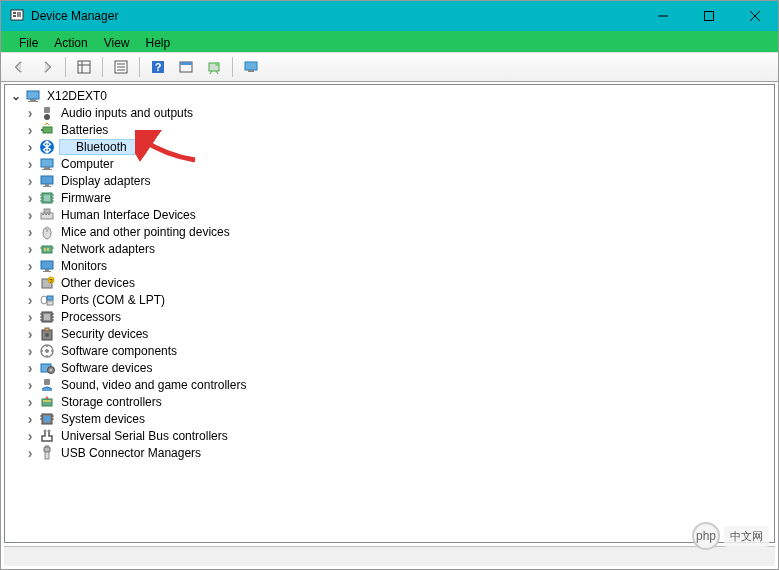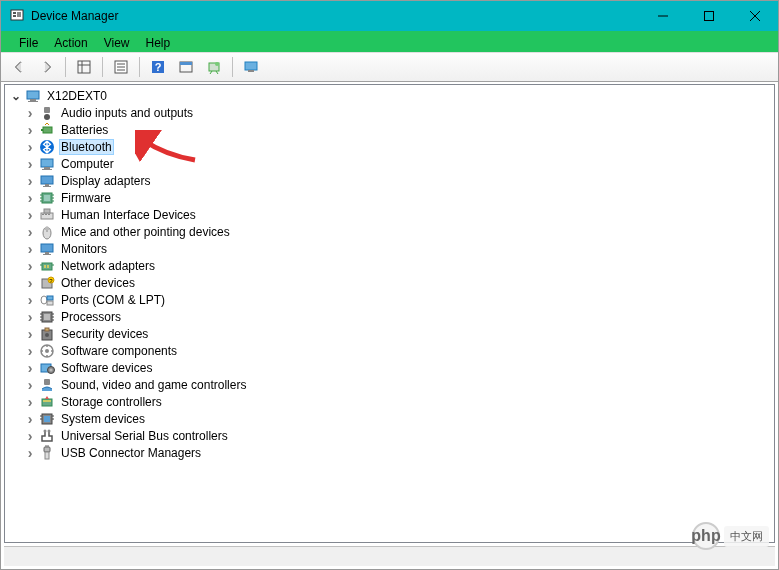--- a/index.html
+++ b/index.html
@@ -14,24 +14,24 @@
   .toolbar .tool-btn { width: 24px; height: 24px; margin: 0 2px; display: flex; align-items: center; justify-content: center; border: 1px solid transparent; }
   .toolbar .sep { width: 1px; height: 20px; background: #c0c0c0; margin: 0 4px; }
   .tree-panel { flex: 1; border: 1px solid #828790; margin: 2px 3px 3px 3px; background: #fff; overflow: auto; padding: 2px 0; }
   .tree-node { display: flex; align-items: center; height: 17px; padding-left: 4px; white-space: nowrap; }
   .tree-node.child { padding-left: 18px; }
   .tree-toggle { width: 14px; height: 14px; display: flex; align-items: center; justify-content: center; color: #666; font-size: 10px; margin-right: 2px; }
   .tree-toggle.expanded::before { content: "⌄"; font-size: 12px; font-weight: bold; color: #404040; }
   .tree-toggle.collapsed::before { content: "›"; font-size: 14px; font-weight: bold; color: #777; }
   .node-icon { width: 16px; height: 16px; margin-right: 4px; display: flex; align-items: center; justify-content: center; }
   .node-label { font-size: 12px; padding: 0 2px; }
-  .node-label.selected { background: #cce8ff; border: 1px solid #99d1ff; padding: 0 1px; }
+  .node-label.selected { background: #cce8ff; border: 1px solid #99d1ff; padding: 0 16px; }
   .arrow-annotation { position: absolute; left: 135px; top: 130px; pointer-events: none; }
   .watermark { position: absolute; right: 10px; bottom: 20px; display: flex; align-items: center; gap: 4px; z-index: 100; }
-  .watermark-circle { width: 28px; height: 28px; border-radius: 50%; background: #f5f5f5; border: 2px solid #ccc; display: flex; align-items: center; justify-content: center; font-size: 16px; font-weight: bold; color: #666; }
+  .watermark-circle { width: 28px; height: 28px; border-radius: 50%; background: #f5f5f5; border: 2px solid #ccc; display: flex; align-items: center; justify-content: center; font-size: 12px; font-weight: normal; color: #666; }
   .watermark-text { background: rgba(245,245,245,0.85); padding: 3px 6px; border-radius: 3px; font-size: 11px; color: #555; }
   .statusbar { height: 20px; background: #f0f0f0; border-top: 1px solid #c0c0c0; margin: 0 3px 3px 3px; }
   svg { display: block; }
 </style>
 </head>
 <body>
 
 <div class="titlebar">
   <span class="title-icon">
     <svg width="16" height="16" viewBox="0 0 16 16">
@@ -230,39 +230,39 @@
             <line x1="8" y1="3" x2="8" y2="8" stroke="#888"></line>
             <rect x="6" y="3" width="4" height="3" fill="#bbb"></rect>
           </svg>
         </span>
         <span class="node-label">Mice and other pointing devices</span>
       </div>
       <div class="tree-node child">
         <span class="tree-toggle collapsed"></span>
         <span class="node-icon">
           <svg width="16" height="16">
-            <rect x="2" y="3" width="12" height="8" fill="#5aa0d8" stroke="#2070b0"></rect>
-            <rect x="6" y="11" width="4" height="2" fill="#888"></rect>
-            <rect x="4" y="13" width="8" height="1" fill="#888"></rect>
-          </svg>
-        </span>
-        <span class="node-label">Monitors</span>
-      </div>
-      <div class="tree-node child">
-        <span class="tree-toggle collapsed"></span>
-        <span class="node-icon">
-          <svg width="16" height="16">
             <rect x="3" y="5" width="10" height="7" fill="#6a8" stroke="#385"></rect>
             <rect x="5" y="7" width="2" height="3" fill="#cc6"></rect>
             <rect x="8" y="7" width="2" height="3" fill="#cc6"></rect>
             <line x1="3" y1="7" x2="1" y2="7" stroke="#385"></line>
             <line x1="13" y1="7" x2="15" y2="7" stroke="#385"></line>
           </svg>
         </span>
         <span class="node-label">Network adapters</span>
+      </div>
+      <div class="tree-node child">
+        <span class="tree-toggle collapsed"></span>
+        <span class="node-icon">
+          <svg width="16" height="16">
+            <rect x="2" y="3" width="12" height="8" fill="#5aa0d8" stroke="#2070b0"></rect>
+            <rect x="6" y="11" width="4" height="2" fill="#888"></rect>
+            <rect x="4" y="13" width="8" height="1" fill="#888"></rect>
+          </svg>
+        </span>
+        <span class="node-label">Monitors</span>
       </div>
       <div class="tree-node child">
         <span class="tree-toggle collapsed"></span>
         <span class="node-icon">
           <svg width="16" height="16">
             <rect x="3" y="4" width="10" height="9" fill="#bbb" stroke="#666"></rect>
             <circle cx="12" cy="5" r="3" fill="#ffcc00" stroke="#c90"></circle>
             <text x="12" y="8" text-anchor="middle" font-size="6" fill="#000">?</text>
           </svg>
         </span>

